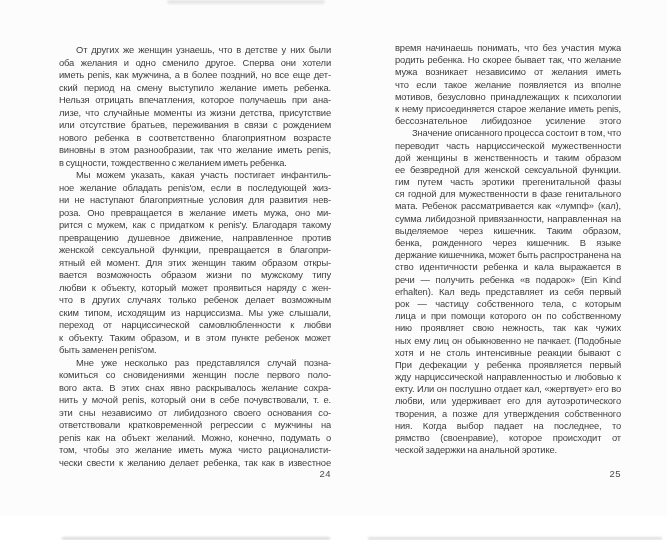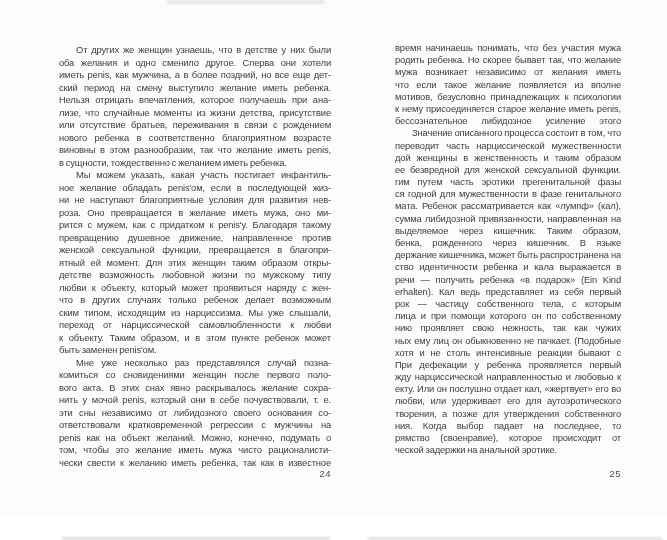--- a/index.html
+++ b/index.html
@@ -101,36 +101,36 @@
       <div class="line">виновны в этом разнообразии, так что желание иметь penis,</div>
       <div class="line para-end">в сущности, тождественно с желанием иметь ребенка.</div>
       <div class="line indent">Мы можем указать, какая участь постигает инфантиль-</div>
       <div class="line">ное желание обладать penis'ом, если в последующей жиз-</div>
       <div class="line">ни не наступают благоприятные условия для развития нев-</div>
       <div class="line">роза. Оно превращается в желание иметь мужа, оно ми-</div>
       <div class="line">рится с мужем, как с придатком к penis'y. Благодаря такому</div>
       <div class="line">превращению душевное движение, направленное против</div>
       <div class="line">женской сексуальной функции, превращается в благопри-</div>
       <div class="line">ятный ей момент. Для этих женщин таким образом откры-</div>
-      <div class="line">детстве возможность любовной жизни по мужскому типу</div>
+      <div class="line">вается возможность образом жизни по мужскому типу</div>
       <div class="line">любви к объекту, который может проявиться наряду с жен-</div>
       <div class="line">что в других случаях только ребенок делает возможным</div>
       <div class="line">ским типом, исходящим из нарциссизма. Мы уже слышали,</div>
       <div class="line">переход от нарциссической самовлюбленности к любви</div>
       <div class="line">к объекту. Таким образом, и в этом пункте ребенок может</div>
       <div class="line para-end">быть заменен penis'ом.</div>
       <div class="line indent">Мне уже несколько раз представлялся случай позна-</div>
       <div class="line">комиться со сновидениями женщин после первого поло-</div>
       <div class="line">вого акта. В этих снах явно раскрывалось желание сохра-</div>
       <div class="line">нить у мочой penis, который они в себе почувствовали, т. е.</div>
       <div class="line">эти сны независимо от либидозного своего основания со-</div>
       <div class="line">ответствовали кратковременной регрессии с мужчины на</div>
       <div class="line">penis как на объект желаний. Можно, конечно, подумать о</div>
       <div class="line">том, чтобы это желание иметь мужа чисто рационалисти-</div>
-      <div class="line">чески свести к желанию иметь ребенка, так как в известное</div>
+      <div class="line">чески свести к желанию делает ребенка, так как в известное</div>
     </div>
   <div class="page-text page-text-right" style="color: rgb(62, 62, 62);">
       <div class="line">время начинаешь понимать, что без участия мужа нельзя</div>
       <div class="line">родить ребенка. Но скорее бывает так, что желание иметь</div>
       <div class="line">мужа возникает независимо от желания иметь ребенка и</div>
       <div class="line">что если такое желание появляется из вполне понятных</div>
       <div class="line">мотивов, безусловно принадлежащих к психологии «Я», то</div>
       <div class="line">к нему присоединяется старое желание иметь penis, как</div>
       <div class="line para-end">бессознательное либидозное усиление этого желания.</div>
       <div class="line indent">Значение описанного процесса состоит в том, что он</div>

